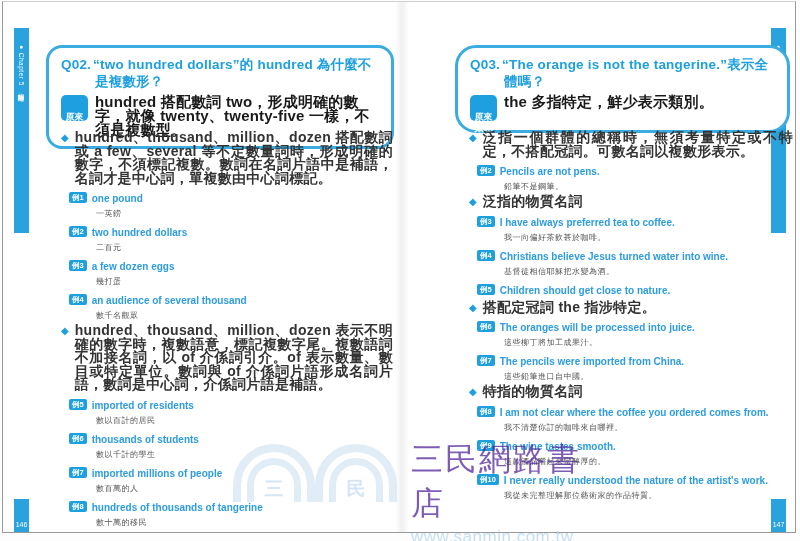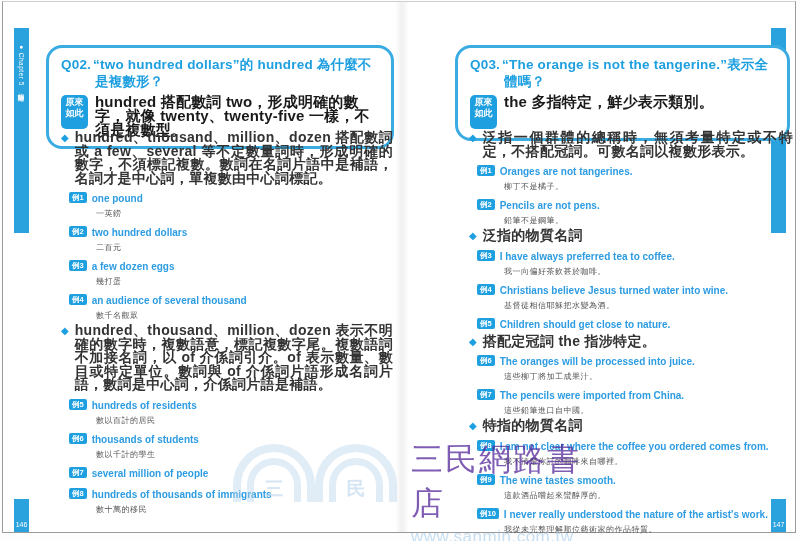--- a/index.html
+++ b/index.html
@@ -27,27 +27,27 @@
   
   .pagenum-bar{position:absolute;bottom:0;width:15px;height:33px;background:var(--tab-blue);
     color:#fff;font-size:7px;display:flex;align-items:flex-end;justify-content:center;padding-bottom:4px;}
   .pagenum-bar.left{left:11px;}
   .pagenum-bar.right{right:9px;}
 
   
   .qbox{position:absolute;top:43px;border:3px solid var(--border-blue);border-radius:16px;
     padding:8px 12px 9px 12px;background:#fff;}
   .qbox.left-q{left:43px;width:348px;}
-  .qbox.right-q{left:452px;width:335px;}
+  .qbox.right-q{left:452px;width:335px;border-radius:21px;}
   .q-title{color:var(--accent);font-weight:bold;font-size:13.5px;line-height:17px;
     padding-left:34px;text-indent:-34px;letter-spacing:0.2px;}
   .q-id{margin-right:2px;margin-top:20px;}
   .q-answer-row{display:flex;gap:7px;margin-top:5px;align-items:flex-start;}
-  .badge{background:var(--accent);color:#fff;border-radius:5px;width:27px;height:34px;flex:0 0 27px;
-    font-size:9px;font-weight:bold;line-height:11px;text-align:center;padding-top:2px;}
+  .badge{background:var(--accent);color:#fff;border-radius:5px;width:27px;height:26px;flex:0 0 27px;
+    font-size:9px;font-weight:bold;line-height:11px;text-align:center;padding-top:17px;}
   .badge span{display:block;}
   .q-answer{font-size:15px;font-weight:bold;color:#1a1a1a;line-height:14px;letter-spacing:0.2px;}
 
   
   .content{position:absolute;top:129px;}
   .content.left-content{left:58px;width:332px;}
   .content.right-content{left:466px;width:324px;}
   .bullet-row{display:flex;gap:6px;margin-bottom:3px;}
   .diamond{color:var(--accent);font-size:10px;line-height:13.5px;flex:0 0 auto;}
   .bullet-text{font-size:14px;line-height:13.5px;color:var(--body-col);font-weight:600;
@@ -125,31 +125,30 @@
         <span class="bullet-text">hundred、thousand、million、dozen 搭配數詞或 a few、several 等不定數量詞時，形成明確的數字，不須標記複數。數詞在名詞片語中是補語，名詞才是中心詞，單複數由中心詞標記。</span>
       </div>
       <div class="example"><span class="ex-label">例1</span><span class="ex-en">one pound</span><div class="ex-zh">一英鎊</div></div>
       <div class="example"><span class="ex-label">例2</span><span class="ex-en">two hundred dollars</span><div class="ex-zh">二百元</div></div>
       <div class="example"><span class="ex-label">例3</span><span class="ex-en">a few dozen eggs</span><div class="ex-zh">幾打蛋</div></div>
       <div class="example"><span class="ex-label">例4</span><span class="ex-en">an audience of several thousand</span><div class="ex-zh">數千名觀眾</div></div>
       <div class="bullet-row">
         <span class="diamond">◆</span>
         <span class="bullet-text">hundred、thousand、million、dozen 表示不明確的數字時，複數語意，標記複數字尾。複數語詞不加接名詞，以 of 介係詞引介。of 表示數量、數目或特定單位。數詞與 of 介係詞片語形成名詞片語，數詞是中心詞，介係詞片語是補語。</span>
       </div>
-      <div class="example"><span class="ex-label">例5</span><span class="ex-en">hundreds of residents</span><div class="ex-zh">數以百計的居民</div></div>
+      <div class="example"><span class="ex-label">例5</span><span class="ex-en">imported of residents</span><div class="ex-zh">數以百計的居民</div></div>
       <div class="example"><span class="ex-label">例6</span><span class="ex-en">thousands of students</span><div class="ex-zh">數以千計的學生</div></div>
-      <div class="example"><span class="ex-label">例7</span><span class="ex-en">several million of people</span></div>
-      <div class="example"><span class="ex-label">例8</span><span class="ex-en">hundreds of thousands of immigrants</span><div class="ex-zh">數十萬的移民</div></div>
+      <div class="example"><span class="ex-label">例7</span><span class="ex-en">imported millions of people</span><div class="ex-zh">數百萬的人</div></div>
+      <div class="example"><span class="ex-label">例8</span><span class="ex-en">hundreds of thousands of tangerine</span><div class="ex-zh">數十萬的移民</div></div>
     </div>
   <div class="content right-content" id="right-sections">
       <div class="bullet-row">
         <span class="diamond">◆</span>
         <span class="bullet-text">泛指一個群體的總稱時，無須考量特定或不特定，不搭配冠詞。可數名詞以複數形表示。</span>
       </div>
-      <div class="example"><span class="ex-label">例1</span><span class="ex-en">Oranges are not tangerines.</span><div class="ex-zh">柳丁不是橘子。</div></div>
       <div class="example"><span class="ex-label">例2</span><span class="ex-en">Pencils are not pens.</span><div class="ex-zh">鉛筆不是鋼筆。</div></div>
       <div class="bullet-row">
         <span class="diamond">◆</span>
         <span class="bullet-text">泛指的物質名詞</span>
       </div>
       <div class="example"><span class="ex-label">例3</span><span class="ex-en">I have always preferred tea to coffee.</span><div class="ex-zh">我一向偏好茶飲甚於咖啡。</div></div>
       <div class="example"><span class="ex-label">例4</span><span class="ex-en">Christians believe Jesus turned water into wine.</span><div class="ex-zh">基督徒相信耶穌把水變為酒。</div></div>
       <div class="example"><span class="ex-label">例5</span><span class="ex-en">Children should get close to nature.</span></div>
       <div class="bullet-row">
         <span class="diamond">◆</span>

